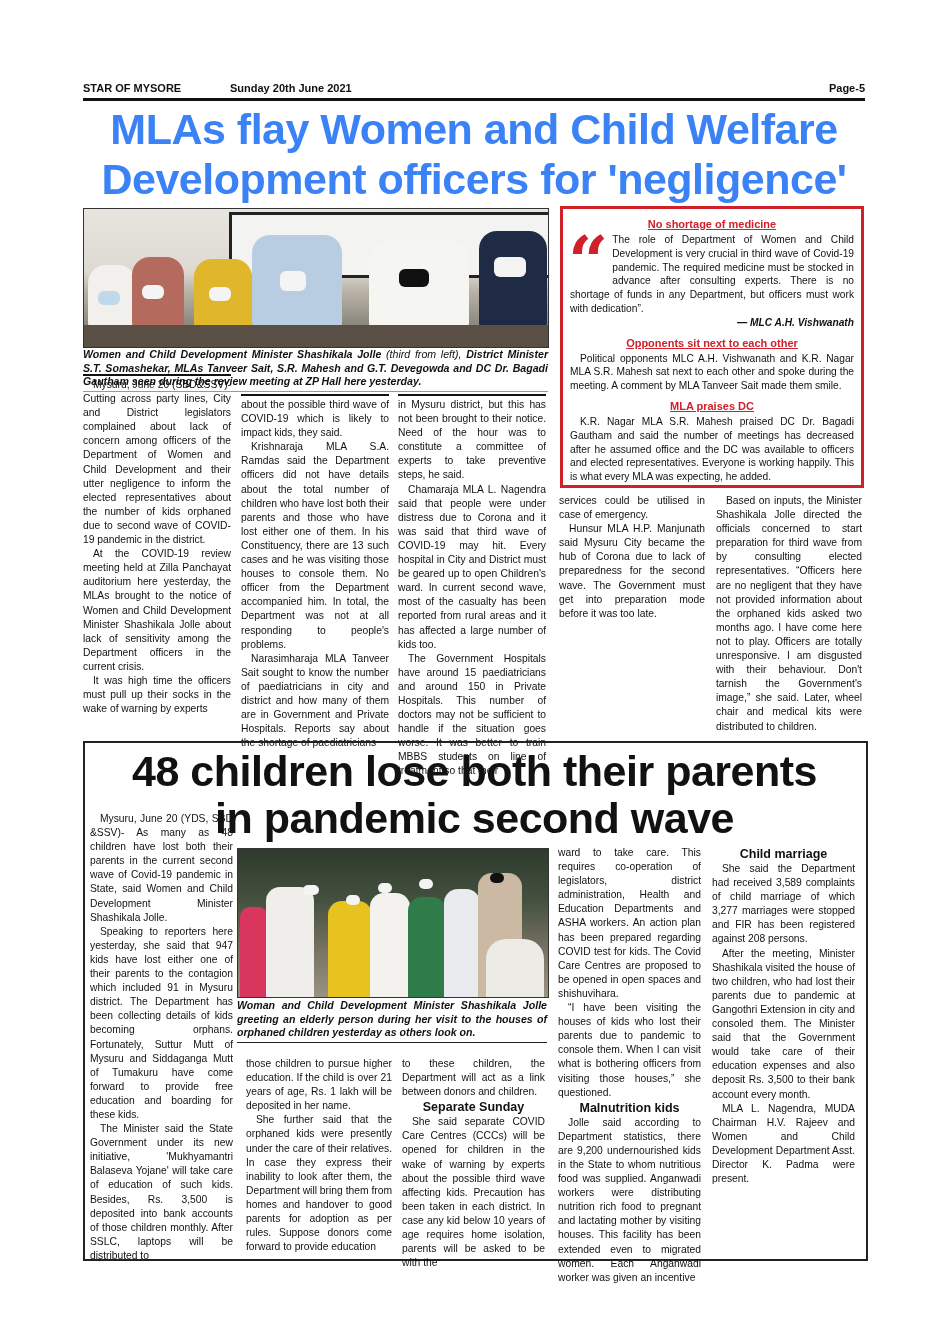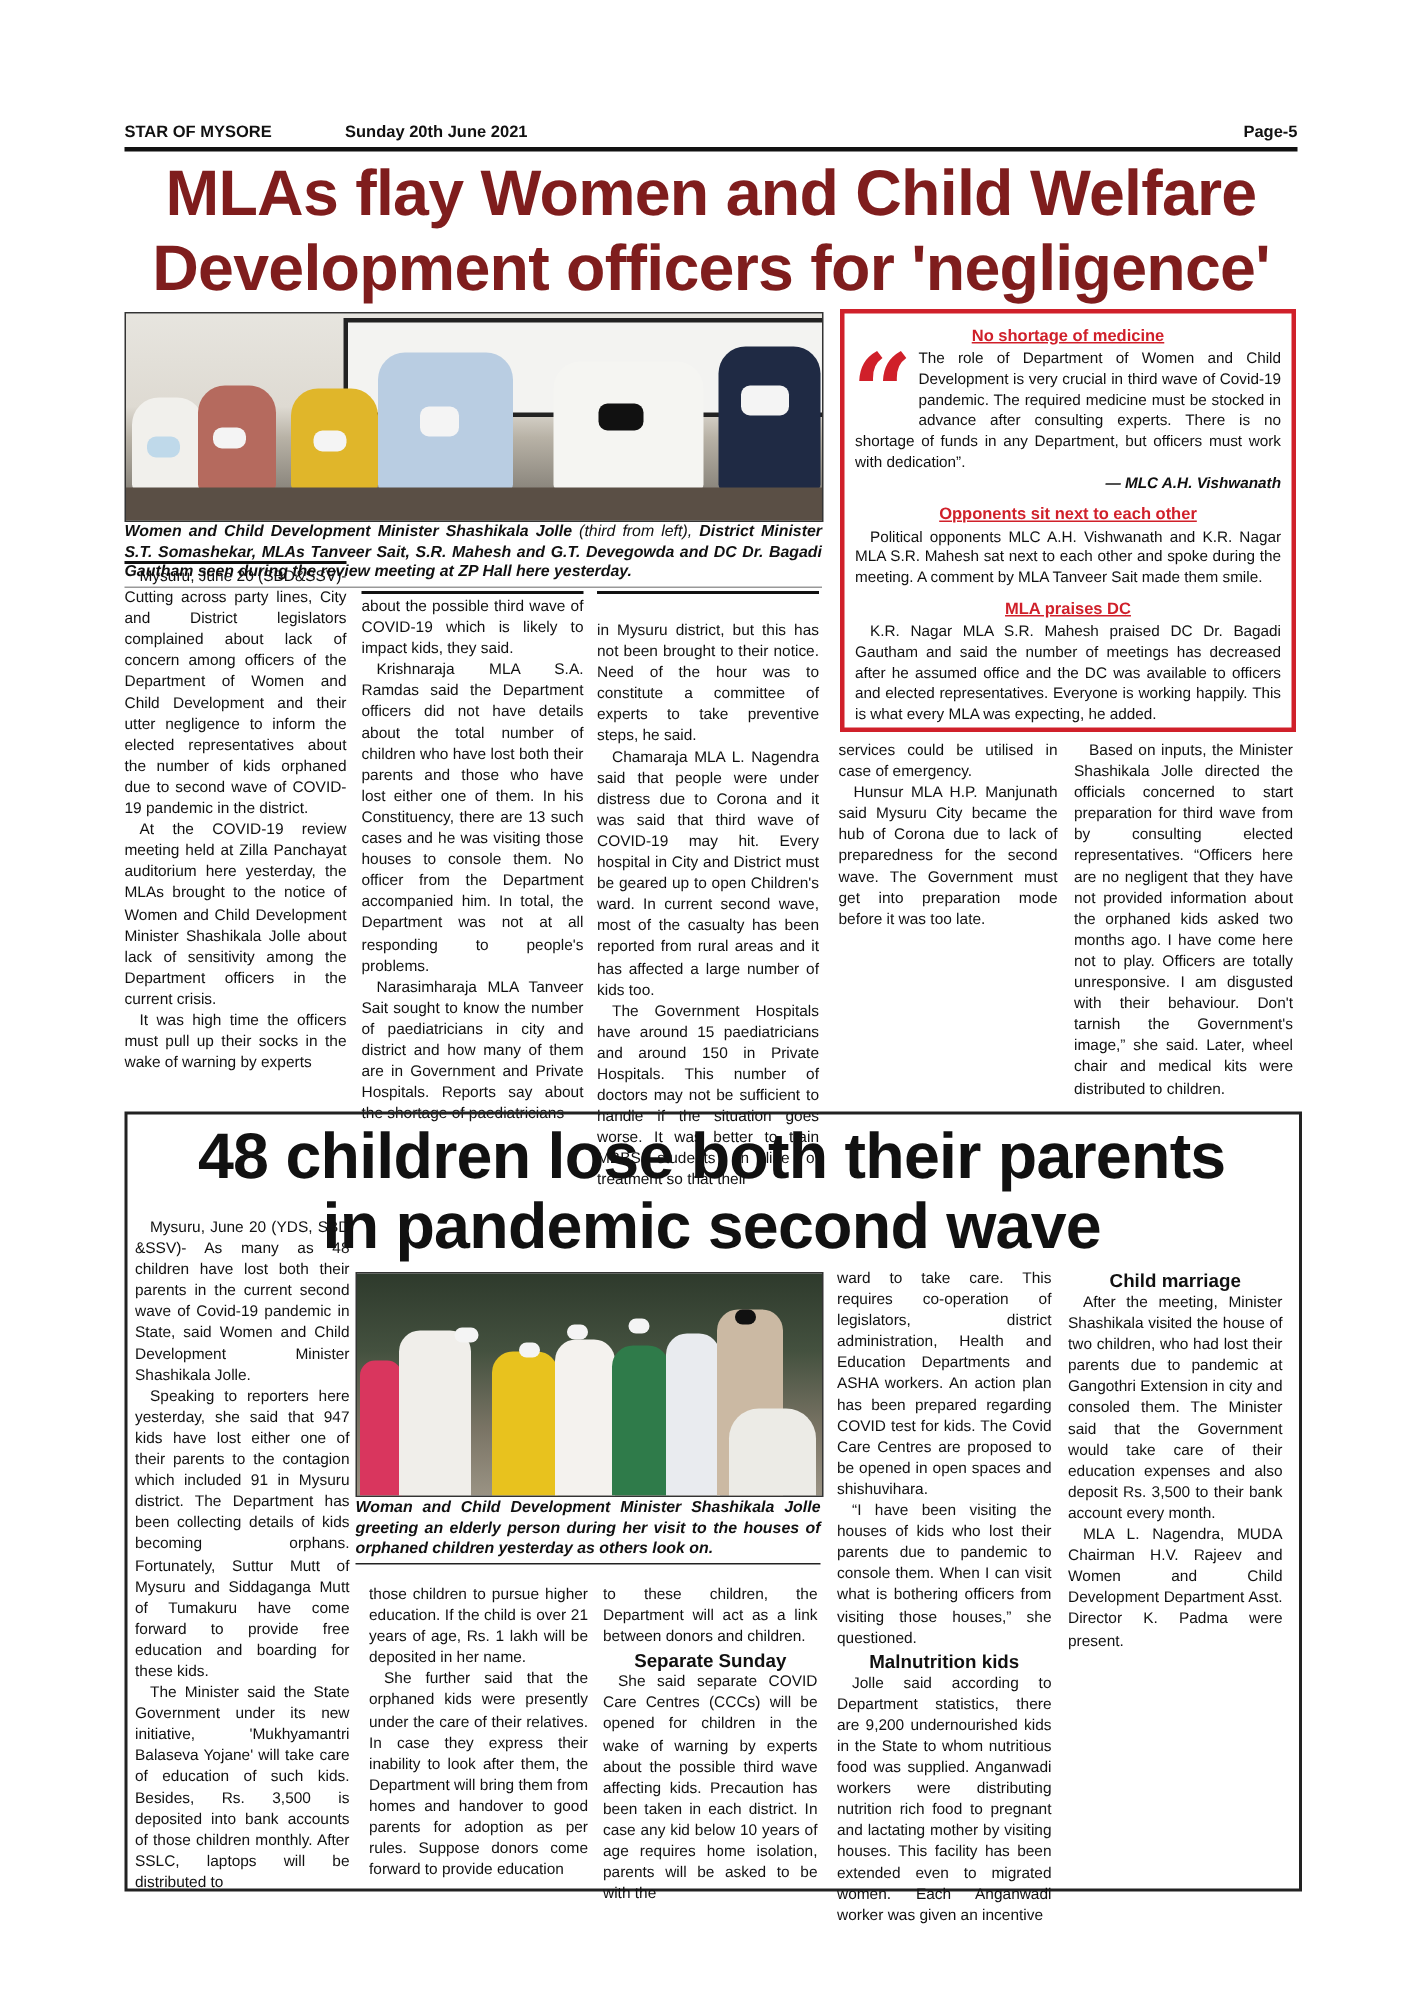--- a/index.html
+++ b/index.html
@@ -3,21 +3,21 @@
 <meta charset="utf-8">
 <style>
   html, body { margin:0; padding:0; background:#ffffff; }
   body { width:945px; height:1337px; position:relative; overflow:hidden; font-family:"Liberation Sans", sans-serif; color:#111; }
   .abs { position:absolute; }
   .masthead { left:83px; top:82px; width:782px; height:14px; font-size:11px; font-weight:bold; }
   .masthead .paper { position:absolute; left:0; top:0; }
   .masthead .date { position:absolute; left:147px; top:0; }
   .masthead .page { position:absolute; right:0; top:0; }
   .rule { left:83px; top:98px; width:782px; height:3px; background:#111; }
-  .headline1 { left:80px; top:104px; width:788px; text-align:center; font-weight:bold; font-size:43px; line-height:50px; letter-spacing:-0.5px; color:#7f1d1d; }
+  .headline1 { left:80px; top:104px; width:788px; text-align:center; font-weight:bold; font-size:43px; line-height:50px; letter-spacing:-0.5px; color:#3b82f6; }
   .photo { background:#c9c3b8; overflow:hidden; border:1px solid #333; }
   .photo1 { left:83px; top:208px; width:464px; height:138px;
     background: linear-gradient(180deg,#e7e5df 0%,#dedad2 45%,#b8b2a6 60%,#6e6a63 100%); }
   .screen { left:145px; top:3px; width:340px; height:60px; background:#f3f3f1; border:3px solid #222; }
   .person { position:absolute; bottom:20px; border-radius:18px 18px 4px 4px; }
   .mask { position:absolute; width:22px; height:14px; background:#f4f4f4; border-radius:6px; }
   .desk { position:absolute; left:0; bottom:0; width:100%; height:22px; background:#5a4f45; }
   .cap1 { left:83px; top:348px; width:465px; font-size:10.6px; line-height:13.5px; font-weight:bold; font-style:italic; text-align:justify; border-bottom:1px solid #999; padding-bottom:2px; }
   .cap1 .norm { font-weight:normal; }
   .col { font-size:10.3px; line-height:14.1px; text-align:justify; hyphens:none; }
@@ -74,21 +74,21 @@
 <div class="abs col colrule" style="left:83px;top:374px;width:148px;padding-top:2px;">
   <p>Mysuru, June 20 (SBD&amp;SSV)- Cutting across party lines, City and District legislators complained about lack of concern among officers of the Department of Women and Child Development and their utter negligence to inform the elected representatives about the number of kids orphaned due to second wave of COVID-19 pandemic in the district.</p>
   <p>At the COVID-19 review meeting held at Zilla Panchayat auditorium here yesterday, the MLAs brought to the notice of Women and Child Development Minister Shashikala Jolle about lack of sensitivity among the Department officers in the current crisis.</p>
   <p>It was high time the officers must pull up their socks in the wake of warning by experts</p>
 </div>
 <div class="abs col colrule" style="left:241px;top:394px;width:148px;padding-top:2px;">
   <p style="text-indent:0">about the possible third wave of COVID-19 which is likely to impact kids, they said.</p>
   <p>Krishnaraja MLA S.A. Ramdas said the Department officers did not have details about the total number of children who have lost both their parents and those who have lost either one of them. In his Constituency, there are 13 such cases and he was visiting those houses to console them. No officer from the Department accompanied him. In total, the Department was not at all responding to people's problems.</p>
   <p>Narasimharaja MLA Tanveer Sait sought to know the number of paediatricians in city and district and how many of them are in Government and Private Hospitals. Reports say about the shortage of paediatricians</p>
 </div>
-<div class="abs col colrule" style="left:398px;top:394px;width:148px;padding-top:18px;">
+<div class="abs col colrule" style="left:398px;top:394px;width:148px;padding-top:2px;">
   <p style="text-indent:0">in Mysuru district, but this has not been brought to their notice. Need of the hour was to constitute a committee of experts to take preventive steps, he said.</p>
   <p>Chamaraja MLA L. Nagendra said that people were under distress due to Corona and it was said that third wave of COVID-19 may hit. Every hospital in City and District must be geared up to open Children's ward. In current second wave, most of the casualty has been reported from rural areas and it has affected a large number of kids too.</p>
   <p>The Government Hospitals have around 15 paediatricians and around 150 in Private Hospitals. This number of doctors may not be sufficient to handle if the situation goes worse. It was better to train MBBS students on line of treatment so that their</p>
 </div>
 <div class="abs col" style="left:559px;top:494px;width:146px;">
   <p style="text-indent:0">services could be utilised in case of emergency.</p>
   <p>Hunsur MLA H.P. Manjunath said Mysuru City became the hub of Corona due to lack of preparedness for the second wave. The Government must get into preparation mode before it was too late.</p>
 </div>
 <div class="abs col" style="left:716px;top:494px;width:146px;">
   <p>Based on inputs, the Minister Shashikala Jolle directed the officials concerned to start preparation for third wave from by consulting elected representatives. “Officers here are no negligent that they have not provided information about the orphaned kids asked two months ago. I have come here not to play. Officers are totally unresponsive. I am disgusted with their behaviour. Don't tarnish the Government's image,” she said. Later, wheel chair and medical kits were distributed to children.</p>
@@ -146,15 +146,16 @@
   <p>She said separate COVID Care Centres (CCCs) will be opened for children in the wake of warning by experts about the possible third wave affecting kids. Precaution has been taken in each district. In case any kid below 10 years of age requires home isolation, parents will be asked to be with the</p>
 </div>
 <div class="abs col" style="left:558px;top:846px;width:143px;">
   <p style="text-indent:0">ward to take care. This requires co-operation of legislators, district administration, Health and Education Departments and ASHA workers. An action plan has been prepared regarding COVID test for kids. The Covid Care Centres are proposed to be opened in open spaces and shishuvihara.</p>
   <p>“I have been visiting the houses of kids who lost their parents due to pandemic to console them. When I can visit what is bothering officers from visiting those houses,” she questioned.</p>
   <p class="subhead">Malnutrition kids</p>
   <p>Jolle said according to Department statistics, there are 9,200 undernourished kids in the State to whom nutritious food was supplied. Anganwadi workers were distributing nutrition rich food to pregnant and lactating mother by visiting houses. This facility has been extended even to migrated women. Each Anganwadi worker was given an incentive</p>
 </div>
 <div class="abs col" style="left:712px;top:846px;width:143px;">
   <p class="subhead">Child marriage</p>
+  <p>She said the Department had received 3,589 complaints of child marriage of which 3,277 marriages were stopped and FIR has been registered against 208 persons.</p>
   <p>After the meeting, Minister Shashikala visited the house of two children, who had lost their parents due to pandemic at Gangothri Extension in city and consoled them.  The Minister said that the Government would take care of their education expenses and also deposit Rs. 3,500 to their bank account every month.</p>
   <p>MLA L. Nagendra, MUDA Chairman H.V. Rajeev and Women and Child Development Department Asst. Director K. Padma were present.</p>
 </div>
 
 </body></html>

